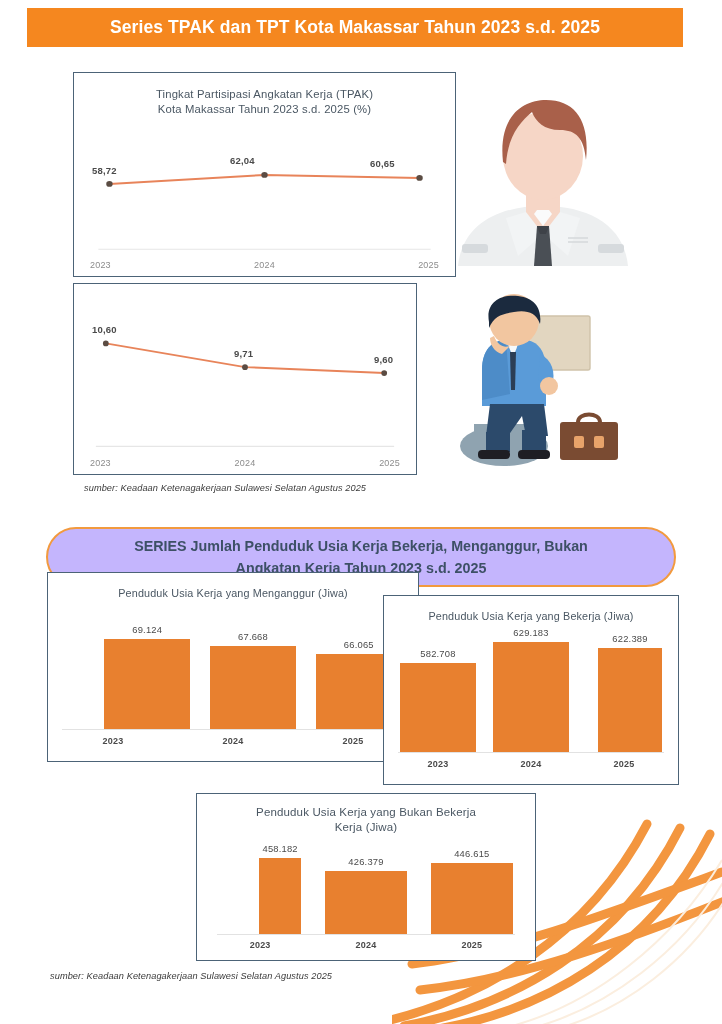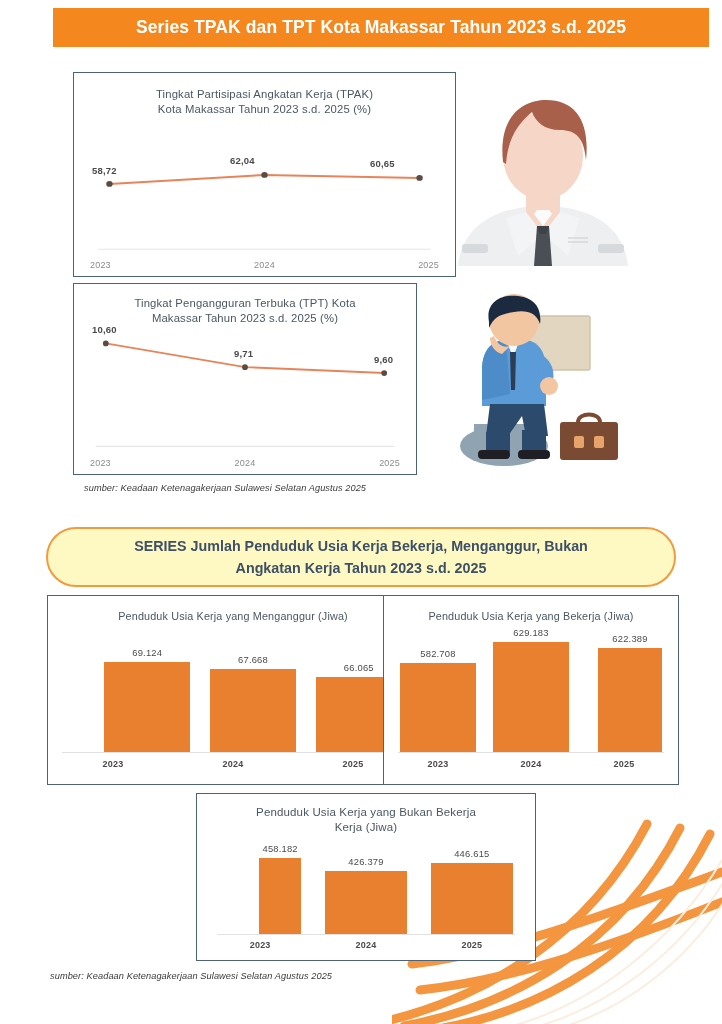--- a/index.html
+++ b/index.html
@@ -14,21 +14,21 @@
     width: 722px; height: 1024px;
     background: #ffffff;
     overflow: hidden;
   }
 
   
   .waves { position: absolute; right: 0; bottom: 0; width: 330px; height: 230px; pointer-events: none; }
 
   
   .banner-top {
-    position: absolute; left: 53px; top: 8px;
+    position: absolute; left: 27px; top: 8px;
     width: 656px; height: 39px;
     background: #F5871F;
     display: flex; align-items: center; justify-content: center;
   }
   .banner-top-text {
     color: #ffffff; font-weight: bold; font-size: 17.5px;
     letter-spacing: .1px; white-space: nowrap;
   }
 
   
@@ -74,31 +74,31 @@
   }
   #source-1 { left: 84px; top: 483px; }
   #source-2 { left: 50px; top: 971px; }
 
   
   .banner-pill {
     position: absolute; left: 46px; top: 527px;
     width: 630px; height: 60px;
     border: 2px solid #F29A3E;
     border-radius: 30px;
-    background: #fef9c3;
+    background: #c4b5fd;
     display: flex; align-items: center; justify-content: center;
     text-align: center;
   }
   .banner-pill-text {
     color: #3D5066; font-weight: bold; font-size: 14.3px; line-height: 22px;
     padding: 0 34px;
   }
 
   
-  #frame-nganggur { left: 47px; top: 595px; width: 372px; height: 190px; }
+  #frame-nganggur { left: 47px; top: 572px; width: 372px; height: 190px; }
   #frame-bekerja  { left: 383px; top: 595px; width: 296px; height: 190px; }
   #frame-bukan    { left: 196px; top: 793px; width: 340px; height: 168px; }
 
   #frame-nganggur .chart-title,
   #frame-bekerja  .chart-title { margin-top: 13px; font-size: 10.8px; }
   #frame-bukan .chart-title    { margin-top: 11px; font-size: 11.5px; }
 
   .bars {
     position: absolute; left: 0; right: 0;
     display: flex; align-items: flex-end; justify-content: space-between;
@@ -186,24 +186,20 @@
     <path d="M55 76 C 50 30 75 14 98 14 C 128 14 142 36 138 74 C 136 52 128 44 112 44 C 96 44 88 36 84 26 C 72 36 60 50 58 78 Z" fill="#A9604A"></path>
     <rect x="14" y="158" width="26" height="9" rx="3" fill="#D6DADD"></rect>
     <rect x="150" y="158" width="26" height="9" rx="3" fill="#D6DADD"></rect>
     <g stroke="#D6DADD" stroke-width="1.6">
       <line x1="120" y1="152" x2="140" y2="152"></line>
       <line x1="120" y1="156" x2="140" y2="156"></line>
     </g>
   </svg>
 
   <div class="frame" id="frame-tpt">
-    <div class="chart-title">
-      <div>Tingkat Pengangguran Terbuka (TPT) Kota</div>
-      <div>Makassar Tahun 2023 s.d. 2025 (%)</div>
-    </div>
 
     <svg class="linechart" viewBox="0 0 344 192" preserveAspectRatio="none">
       <line x1="22" y1="164" x2="322" y2="164" stroke="#E6E6E6" stroke-width="1.2"></line>
       <polyline points="32,60 172,84 312,90" fill="none" stroke="#E8845A" stroke-width="2"></polyline>
       <circle cx="32" cy="60" r="2.9" fill="#5B4C43"></circle>
       <circle cx="172" cy="84" r="2.9" fill="#5B4C43"></circle>
       <circle cx="312" cy="90" r="2.9" fill="#5B4C43"></circle>
     </svg>
 
     <span class="pt-label" style="left:18px; top:40px;">10,60</span>

